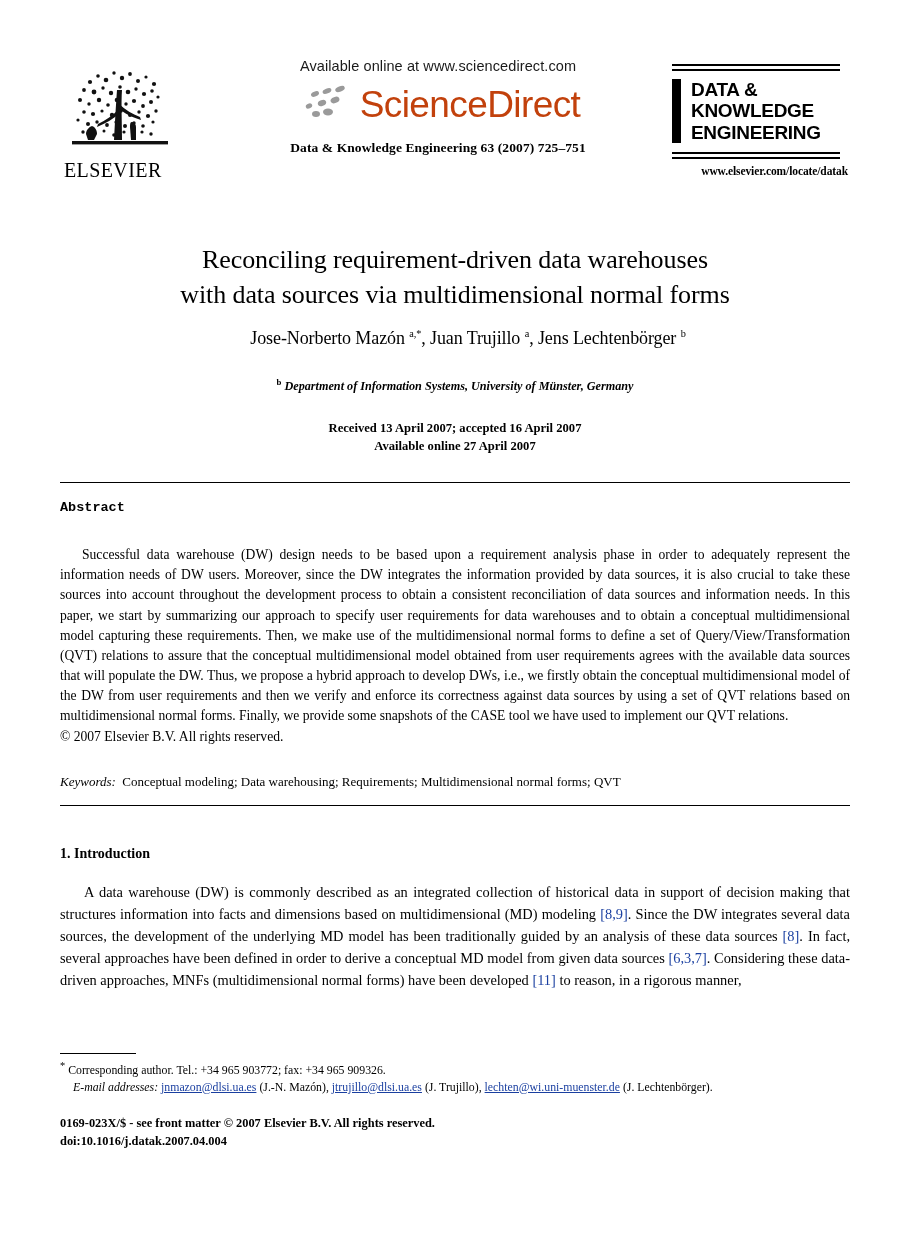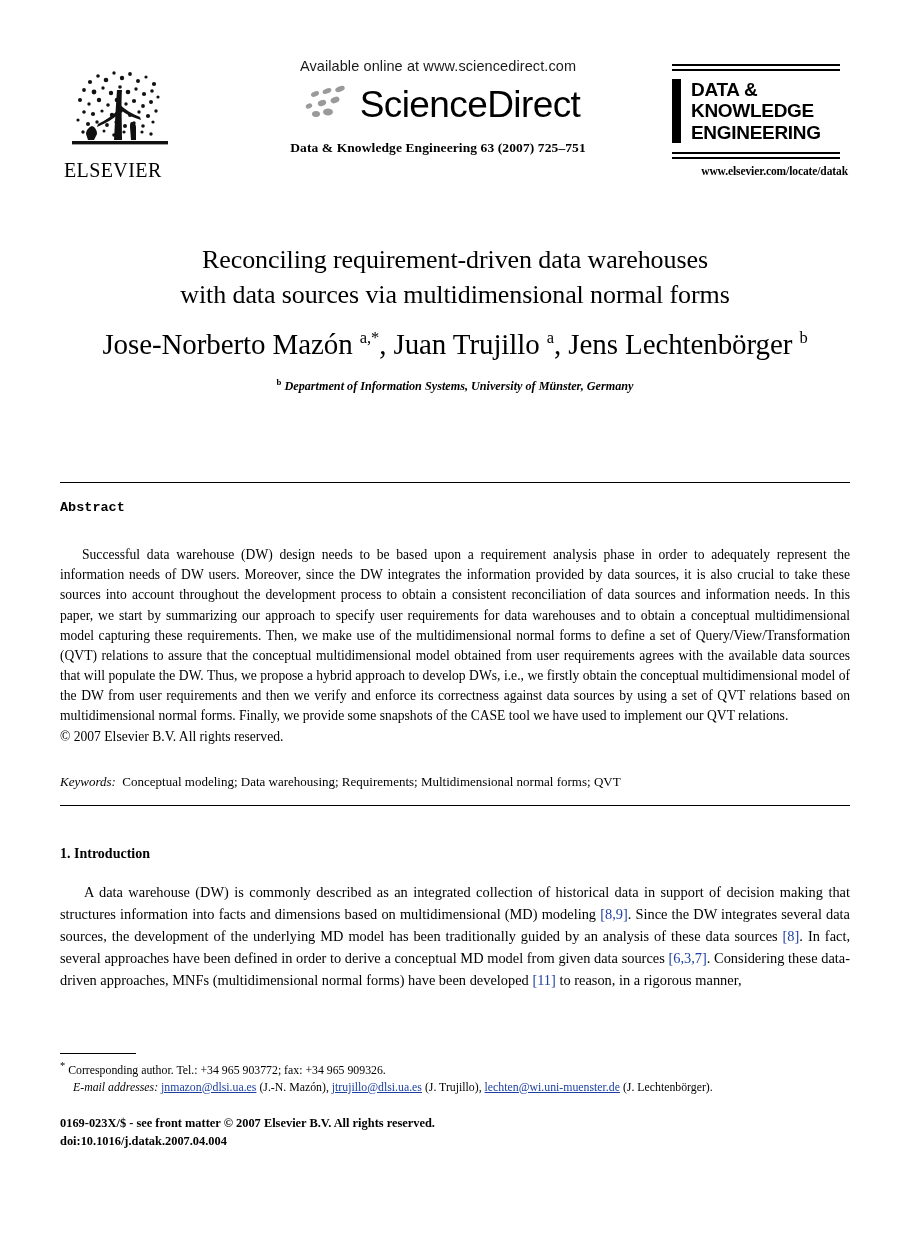--- a/index.html
+++ b/index.html
@@ -68,21 +68,21 @@
     align-items: center;
     justify-content: center;
     gap: 4px;
   }
   .sd-word {
     font-family: "Liberation Sans", sans-serif;
     font-size: 37px;
     font-weight: 400;
     letter-spacing: -0.6px;
     line-height: 1;
-    color: #000000;
+    color: #c2410c;
   }
   .journal-ref {
     margin-top: 14px;
     font-family: "Liberation Serif", serif;
     font-weight: bold;
     font-size: 13.5px;
     letter-spacing: 0.1px;
   }
 
   .dke-logo {
@@ -129,24 +129,24 @@
     position: absolute;
     left: 60px; top: 243px;
     width: 790px;
     text-align: center;
     font-size: 26px;
     line-height: 1.33;
     letter-spacing: -0.1px;
   }
   .authors {
     position: absolute;
-    left: 60px; top: 328px;
+    left: 73px; top: 328px;
     width: 790px;
     text-align: center;
-    font-size: 29px;
+    font-size: 18px;
     letter-spacing: -0.1px;
   }
   .authors sup { font-size: 0.57em; vertical-align: super; }
 
   .affil {
     position: absolute;
     left: 60px; top: 376px;
     width: 790px;
     text-align: center;
     font-style: italic;
@@ -380,20 +380,24 @@
   </div>
 
   <div class="authors">
     <span>Jose-Norberto Mazón&nbsp;<sup>a,</sup><sup>*</sup></span><span>, </span><span>Juan Trujillo&nbsp;<sup>a</sup></span><span>, </span><span>Jens Lechtenbörger&nbsp;<sup>b</sup></span>
   </div>
 
   <div class="affil">
     <div><sup>b</sup>&nbsp;<span>Department of Information Systems, University of Münster, Germany</span></div>
   </div>
 
+  <div class="dates">
+    <div>Received 13 April 2007; accepted 16 April 2007</div>
+    <div>Available online 27 April 2007</div>
+  </div>
 
   <div class="rule rule-abstract-top"></div>
 
   <div class="abstract-heading">Abstract</div>
 
   <div class="abstract-body">
     <p>Successful data warehouse (DW) design needs to be based upon a requirement analysis phase in order to adequately represent the information needs of DW users. Moreover, since the DW integrates the information provided by data sources, it is also crucial to take these sources into account throughout the development process to obtain a consistent reconciliation of data sources and information needs. In this paper, we start by summarizing our approach to specify user requirements for data warehouses and to obtain a conceptual multidimensional model capturing these requirements. Then, we make use of the multidimensional normal forms to define a set of Query/View/Transformation (QVT) relations to assure that the conceptual multidimensional model obtained from user requirements agrees with the available data sources that will populate the DW. Thus, we propose a hybrid approach to develop DWs, i.e., we firstly obtain the conceptual multidimensional model of the DW from user requirements and then we verify and enforce its correctness against data sources by using a set of QVT relations based on multidimensional normal forms. Finally, we provide some snapshots of the CASE tool we have used to implement our QVT relations.</p>
     <p class="copyright-line">© 2007 Elsevier B.V. All rights reserved.</p>
   </div>
 

